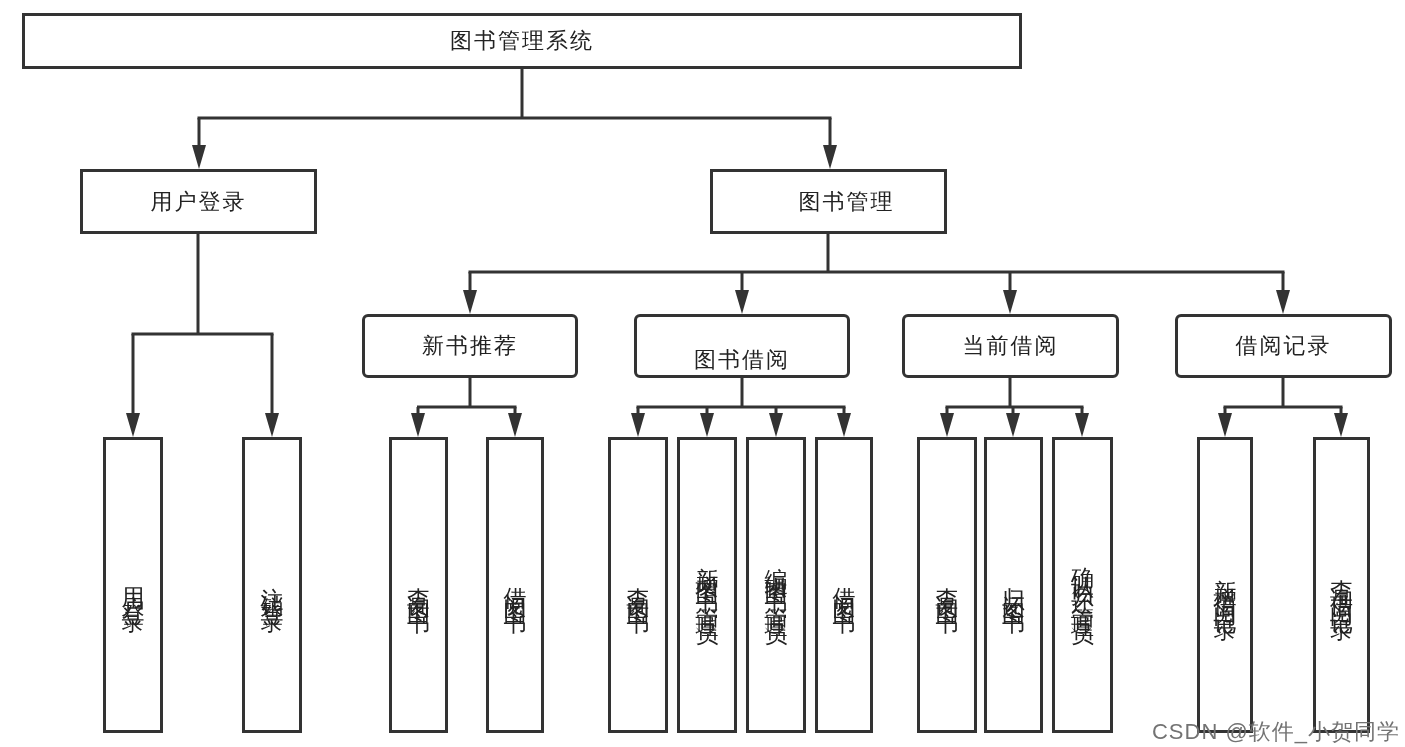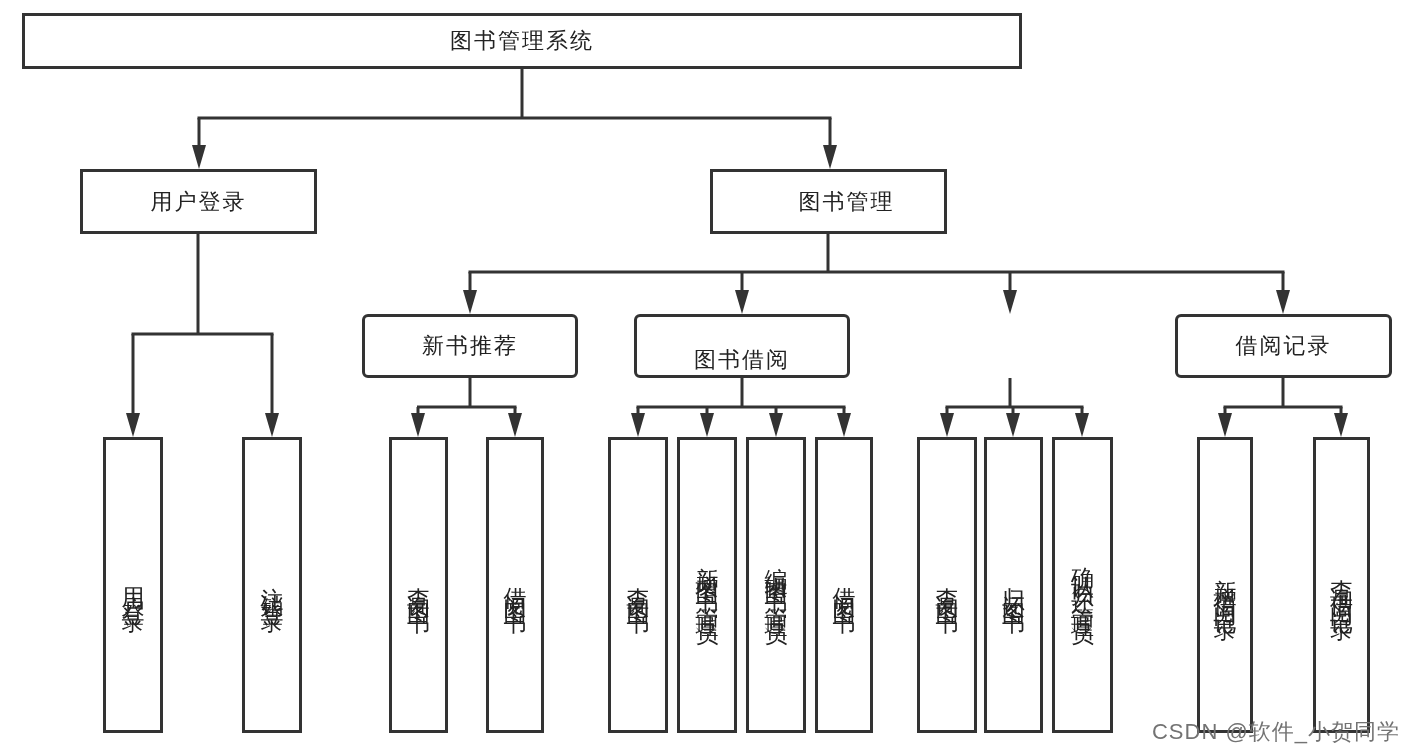--- a/index.html
+++ b/index.html
@@ -166,20 +166,23 @@
   <div class="node hbox lvl2" style="left:710px;padding-left:36px;">
     <span>图书管理</span>
   </div>
 
   <div class="node hbox lvl3" style="left:362px; width:216px;">
     <span>新书推荐</span>
   </div>
   <div class="node hbox lvl3" style="left:634px; width:216px;align-items:flex-end;">
     <span>图书借阅</span>
   </div>
+  <div class="node hbox lvl3" style="left:902px;">
+    <span>当前借阅</span>
+  </div>
   <div class="node hbox lvl3" style="left:1175px;">
     <span>借阅记录</span>
   </div>
 
   <div class="node leaf" style="left:103px; width:60px;">
     <span>用户登录</span>
   </div>
   <div class="node leaf" style="left:242px; width:60px;">
     <span>注销登录</span>
   </div>

